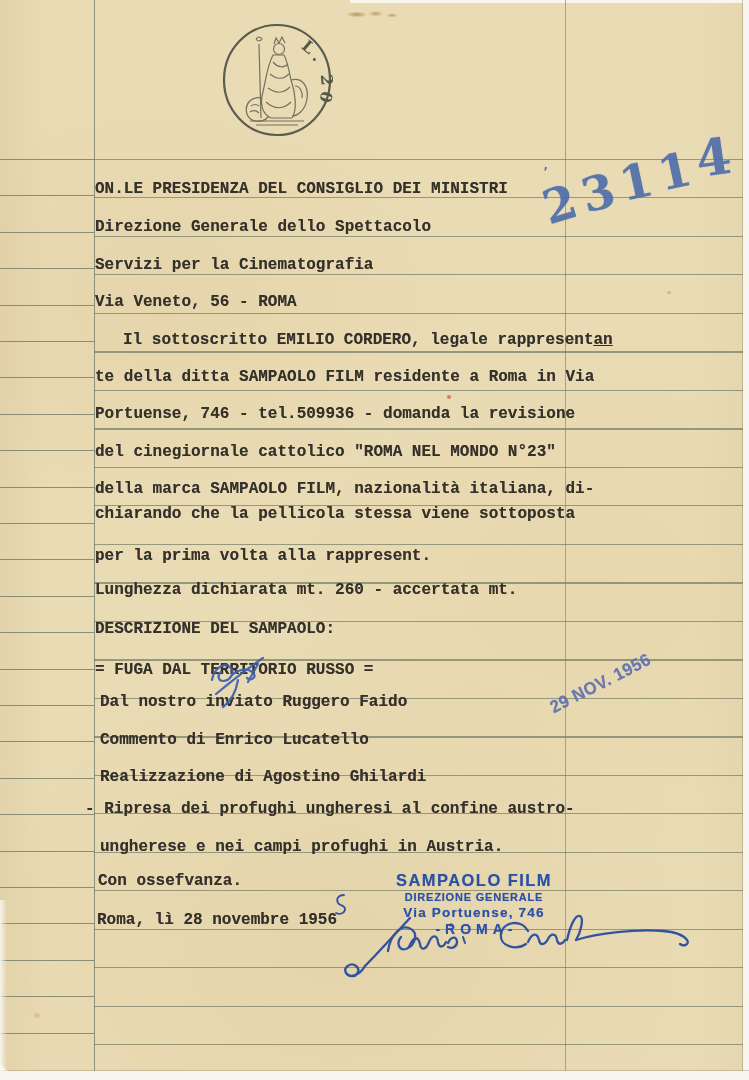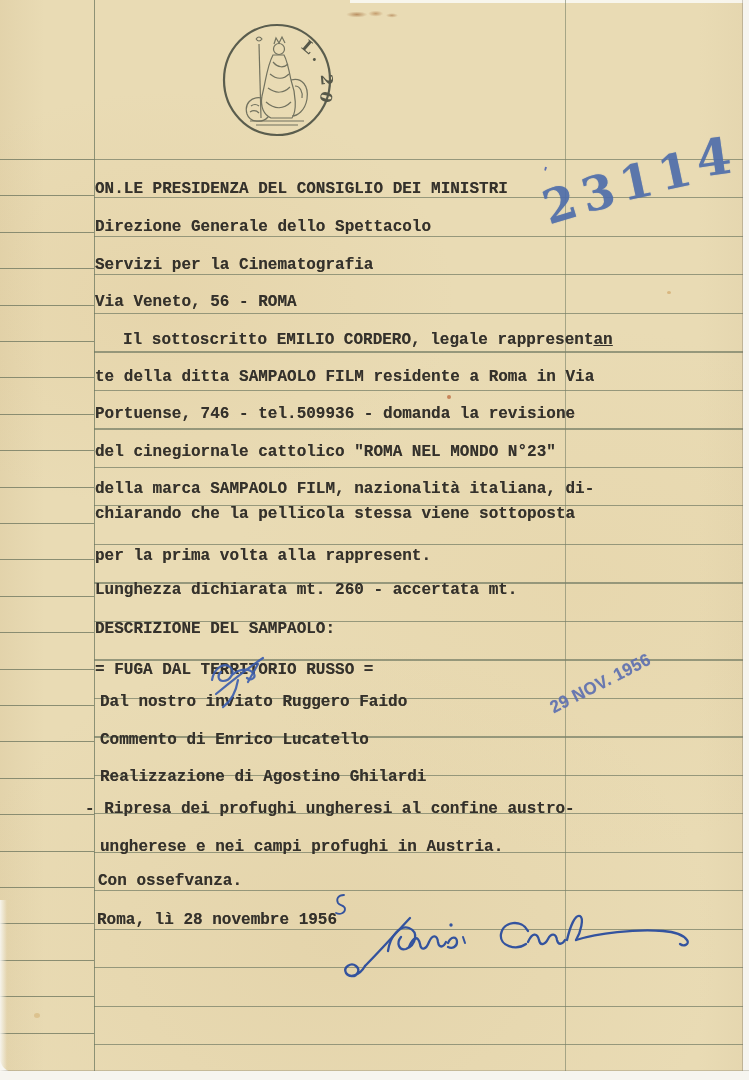--- a/index.html
+++ b/index.html
@@ -154,20 +154,26 @@
   <svg class="ink-svg" style="left:190px;top:648px;" width="120" height="62" viewBox="0 0 120 62">
     <g stroke="#3d5fae" stroke-width="2.2" fill="none" stroke-linecap="round" opacity=".92">
       <path d="M22,32 C24,20 34,14 40,19 C46,24 40,33 33,33 C28,33 27,27 31,24"></path>
       <path d="M42,27 C50,20 60,20 64,26 C66,30 61,33 57,30"></path>
       <path d="M73,10 C55,22 38,36 26,46"></path>
       <path d="M48,32 C46,44 40,54 33,59"></path>
       <path d="M68,16 l-10,18"></path>
     </g>
   </svg>
 
+  <div id="company-stamp">
+    <div class="cs1">SAMPAOLO FILM</div>
+    <div class="cs2">DIREZIONE GENERALE</div>
+    <div class="cs3">Via Portuense, 746</div>
+    <div class="cs4">-ROMA-</div>
+  </div>
 
   <svg class="ink-svg" style="left:330px;top:885px;" width="400" height="120" viewBox="0 0 400 120">
     <g stroke="#2a4c9e" stroke-width="2.3" fill="none" stroke-linecap="round" opacity=".95">
 
       <path d="M14,10 c-6,0 -8,4 -6,8 c2,3 7,2 7,6 c0,4 -5,6 -9,4" stroke-width="1.8"></path>
 
       <path d="M80,33 C66,48 48,68 35,81"></path>
 
       <path d="M35,81 C30,90 20,94 16,88 C13,82 21,77 26,81 C31,85 27,92 21,91"></path>
 

